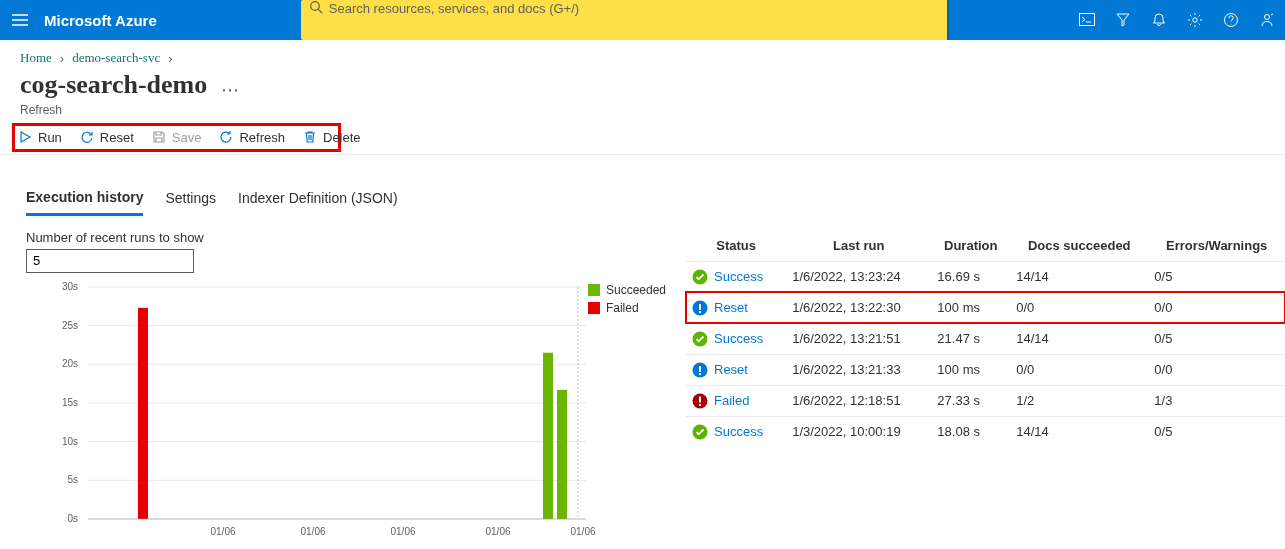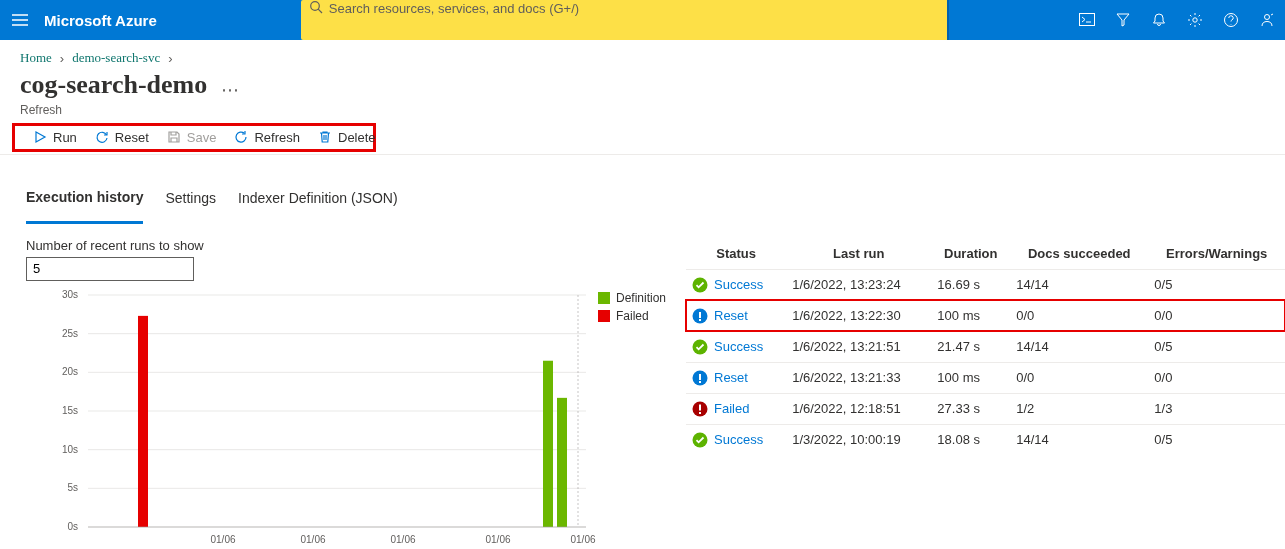--- a/index.html
+++ b/index.html
@@ -24,30 +24,30 @@
   .breadcrumb a { color: #0f766e; text-decoration: none; font-family: Liberation Serif, serif; }
   .breadcrumb .sep { margin: 0 8px; color: #605e5c; }
 
   
   .titleblock { padding: 0 20px 6px 20px; }
   .titleblock h1 { margin: 0; font-size: 26px; font-weight: 600; display: inline-block; font-family: Liberation Serif, serif; }
   .titleblock .dots { margin-left: 10px; color: #605e5c; font-size: 18px; vertical-align: middle; cursor: pointer; }
   .subtitle { font-size: 12px; color: #605e5c; margin-top: 2px; }
 
   
-  .commandbar-wrap { border: 3px solid #e60000; width: 364px; margin-left: 12px; padding: 4px 18px; box-sizing: border-box; }
+  .commandbar-wrap { border: 3px solid #e60000; width: 329px; margin-left: 12px; padding: 4px 3px; box-sizing: border-box; }
   .commandbar { display: flex; align-items: center; gap: 18px; }
   .cmd { display: flex; align-items: center; gap: 6px; cursor: pointer; font-size: 13px; color: #323130; }
   .cmd.disabled { color: #a19f9d; cursor: default; }
   .cmd svg { flex: none; }
   .commandbar-sep { height: 1px; background: #edebe9; margin-top: 2px; width: 100%; }
 
   
   .tabs { display: flex; align-items: center; gap: 22px; padding: 34px 26px 0 26px; font-size: 14px; }
-  .tab { padding-bottom: 16px; cursor: pointer; color: #323130; }
+  .tab { padding-bottom: 8px; cursor: pointer; color: #323130; }
   .tab.active { font-weight: 600; border-bottom: 3px solid #0078d4; }
 
   
   .body { display: flex; padding: 14px 0 0 26px; gap: 40px; }
   .left { flex: 0 0 620px; }
   .right { flex: 1; min-width: 0; }
 
   .field-label { font-size: 13px; margin-bottom: 4px; }
   .field-input { width: 168px; height: 24px; border: 1px solid #605e5c; padding: 2px 6px; font-size: 13px; }
 
@@ -229,21 +229,21 @@
               <text x="495" y="248" text-anchor="middle" font-size="10" fill="#605e5c">01/06</text>
             </g>
 
           <line x1="490" y1="0" x2="490" y2="232" stroke="#a19f9d" stroke-width="0.6" stroke-dasharray="2,2"></line>
         </g>
       </svg>
 
       <div class="legend">
         <div class="legend-item">
           <div class="legend-swatch" style="background:#6bb700"></div>
-          <span>Definition</span>
+          <span>Succeeded</span>
         </div>
         <div class="legend-item">
           <div class="legend-swatch" style="background:#e60000"></div>
           <span>Failed</span>
         </div>
       </div>
     </div>
   </div>
 
   <div class="right">

